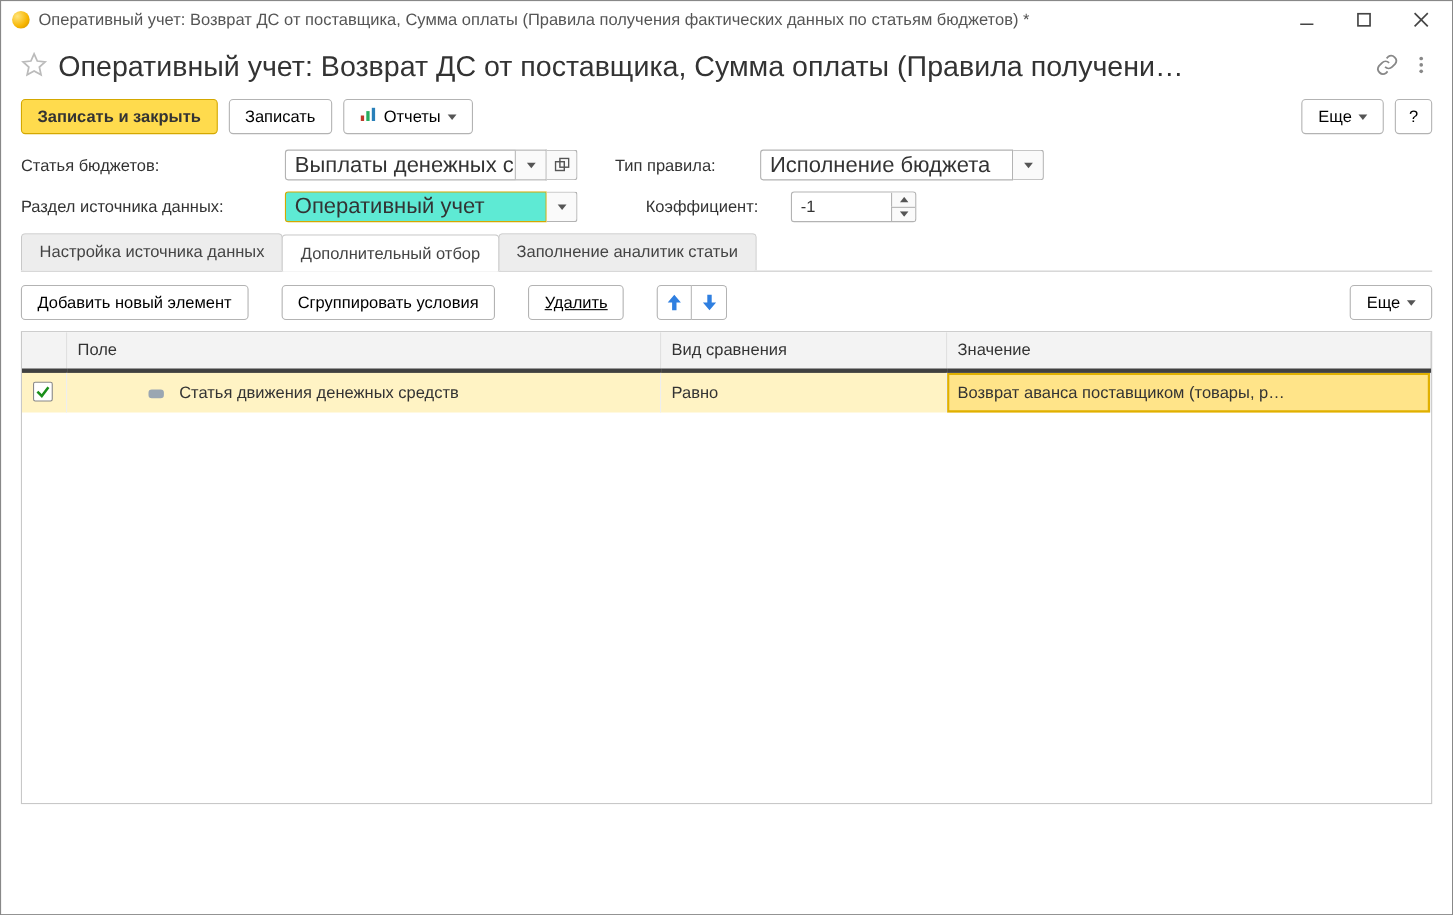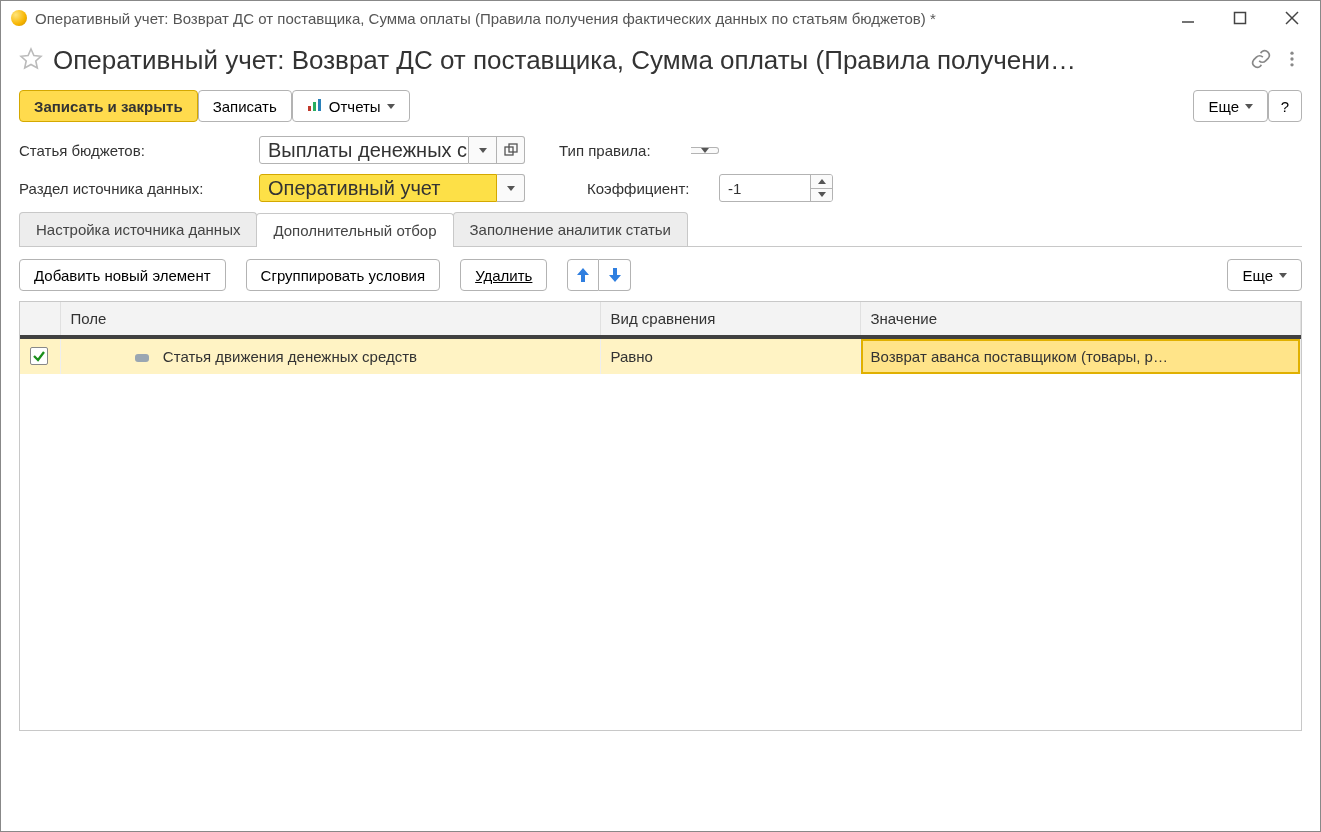--- a/index.html
+++ b/index.html
@@ -17,33 +17,33 @@
 
   .content { padding: 10px 18px 18px 18px; }
 
   
   .header-row { display:flex; align-items:center; gap:10px; margin-bottom:14px; }
   .star-icon { color:#bbb; flex-shrink:0; }
   .page-title { font-size:26px; color:#333; white-space:nowrap; overflow:hidden; text-overflow:ellipsis; flex:1; }
   .link-icon, .dots-icon { color:#888; cursor:pointer; flex-shrink:0; }
 
   
-  .toolbar { display:flex; align-items:center; margin-bottom:14px; }
+  .toolbar { display:flex; align-items:center; gap:10px; margin-bottom:14px; }
   .btn { height:32px; padding:0 14px; border:1px solid #b3b3b3; border-radius:4px; background:#fff; cursor:pointer; font-size:15px; display:inline-flex; align-items:center; gap:6px; }
   .btn.primary { background:#ffdb4d; border-color:#d4a800; font-weight:bold; color:#333; }
   .btn .caret { width:0;height:0;border-left:4px solid transparent;border-right:4px solid transparent;border-top:5px solid #555; }
   .spacer { flex:1; }
   .btn.square { width:34px; padding:0; justify-content:center; }
 
   
   .form-row { display:flex; align-items:center; gap:10px; margin-bottom:10px; }
   .label { min-width:0; font-size:15px; color:#333; }
   .input-group { display:flex; align-items:stretch; }
   .field { height:28px; border:1px solid #b3b3b3; border-radius:3px 0 0 3px; padding:0 8px; background:#fff; font-size:20px; display:flex; align-items:center; white-space:nowrap; overflow:hidden; }
-  .field.hl { background:#fde047; border-color:#d4a800; }
+  .field.hl { background:#5eead4; border-color:#d4a800; }
   .input-btn { width:28px; border:1px solid #b3b3b3; border-left:none; background:#fafafa; display:flex; align-items:center; justify-content:center; cursor:pointer; }
   .input-btn:last-child { border-radius:0 3px 3px 0; }
   .input-btn .caret { width:0;height:0;border-left:4px solid transparent;border-right:4px solid transparent;border-top:5px solid #555; }
   .spin-cell { display:flex; flex-direction:column; }
   .spinbtn { width:22px; height:14px; border-left:1px solid #b3b3b3; display:flex; align-items:center; justify-content:center; background:#fafafa; cursor:pointer; }
   .spinbtn svg { display:block; }
 
   .section1 .label.l1 { width:230px; }
   .section1 .label.l2 { width:122px; }
   .section1 .label.l3 { width:230px; }
@@ -161,20 +161,21 @@
         <div class="input-btn">
           <svg width="14" height="14">
               <rect x="1" y="4" width="8" height="8" fill="none" stroke="#555" stroke-width="1.3"></rect>
               <rect x="5" y="1" width="8" height="8" fill="none" stroke="#555" stroke-width="1.3"></rect>
             </svg>
         </div>
       </div>
       <div style="width:14px;"></div>
       <div class="label l2">Тип правила:</div>
       <div class="input-group">
+        <div class="field" style="width:230px;">Исполнение бюджета</div>
         <div class="input-btn">
             <span class="caret"></span>
           </div>
       </div>
     </div>
 
     <div class="form-row">
       <div class="label l3">Раздел источника данных:</div>
       <div class="input-group">
         <div class="field hl" style="width:238px;">Оперативный учет</div>

